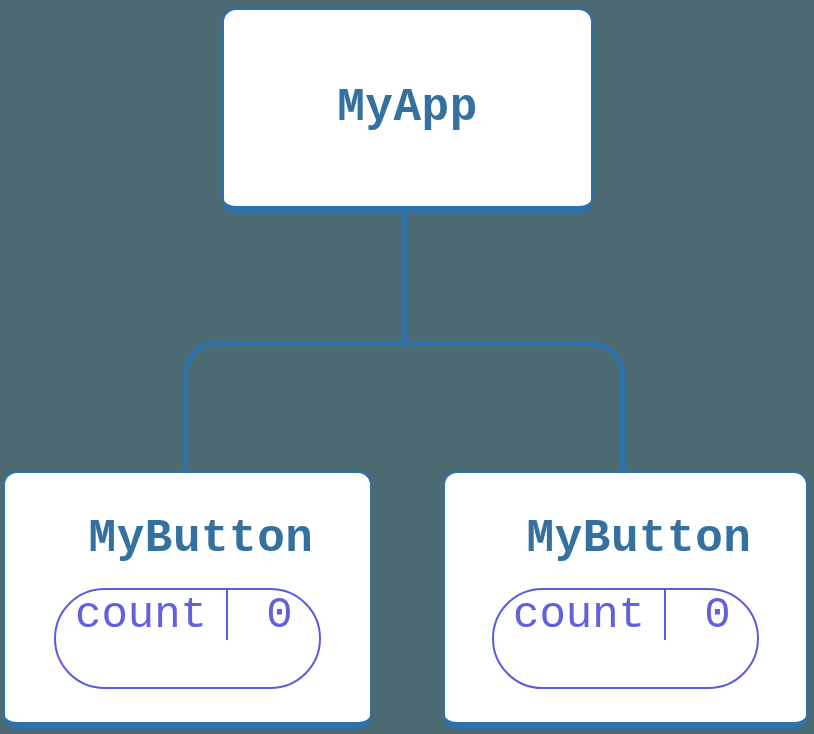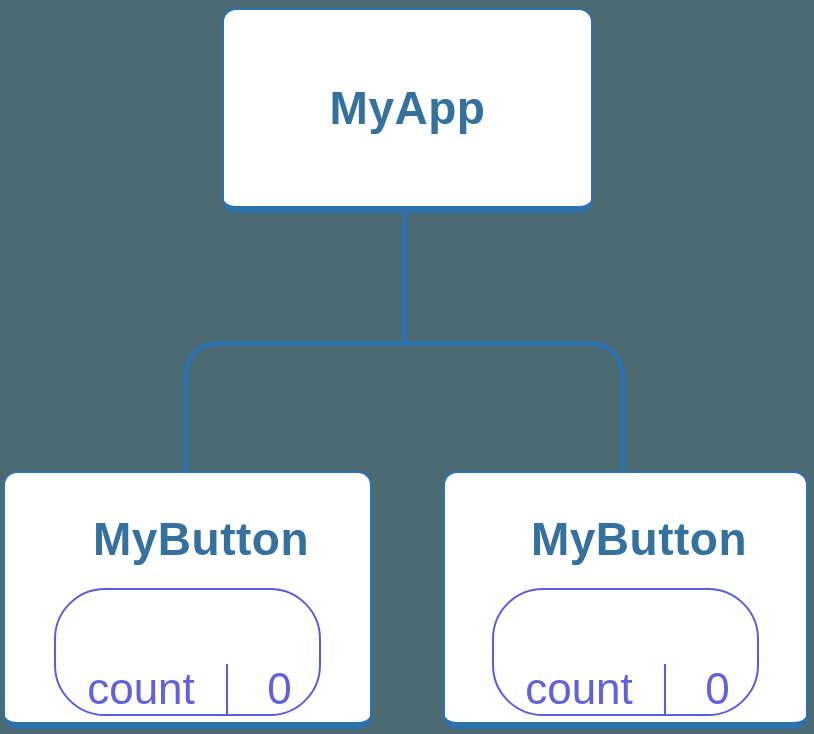--- a/index.html
+++ b/index.html
@@ -4,21 +4,21 @@
 <style>
   :root {
     --bg: #4C6A72;
     --node-border: #2E72AD;
     --node-fill: #FFFFFF;
     --node-text: #35719F;
     --connector: #2E72AD;
     --pill-border: #5B5BE0;
     --pill-text: #6161DB;
   }
-  * { margin: 0; padding: 0; box-sizing: border-box; }
+  * { margin: 0; padding: 0; box-sizing: border-box; font-family: Liberation Mono, monospace; }
   html, body { width: 814px; height: 734px; }
   body {
     font-family: "Liberation Sans", "DejaVu Sans", sans-serif;
     background: var(--bg);
     overflow: hidden;
   }
   .canvas {
     position: relative;
     width: 814px;
     height: 734px;
@@ -62,25 +62,25 @@
     font-size: 46px;
     font-weight: 600;
     letter-spacing: 0.5px;
     line-height: 1.15;
   }
   .node-child-left .node-title,
   .node-child-right .node-title { margin-top: 40px; margin-left: 27px; }
   
   .pill {
     margin-top: 22px;
-    width: 267px; height: 128px;
+    width: 267px; height: 101px;
     border: 2px solid var(--pill-border);
     border-radius: 51px;
     display: flex;
-    align-items: flex-end;
+    align-items: flex-start;
     overflow: hidden;
     background: var(--node-fill);
     gap: 12px;
   }
   .pill-key {
     flex: 0 0 172px;
     border-right: 2px solid var(--pill-border);
     display: flex; align-items: center; justify-content: center;
     color: var(--pill-text);
     font-size: 44px;

